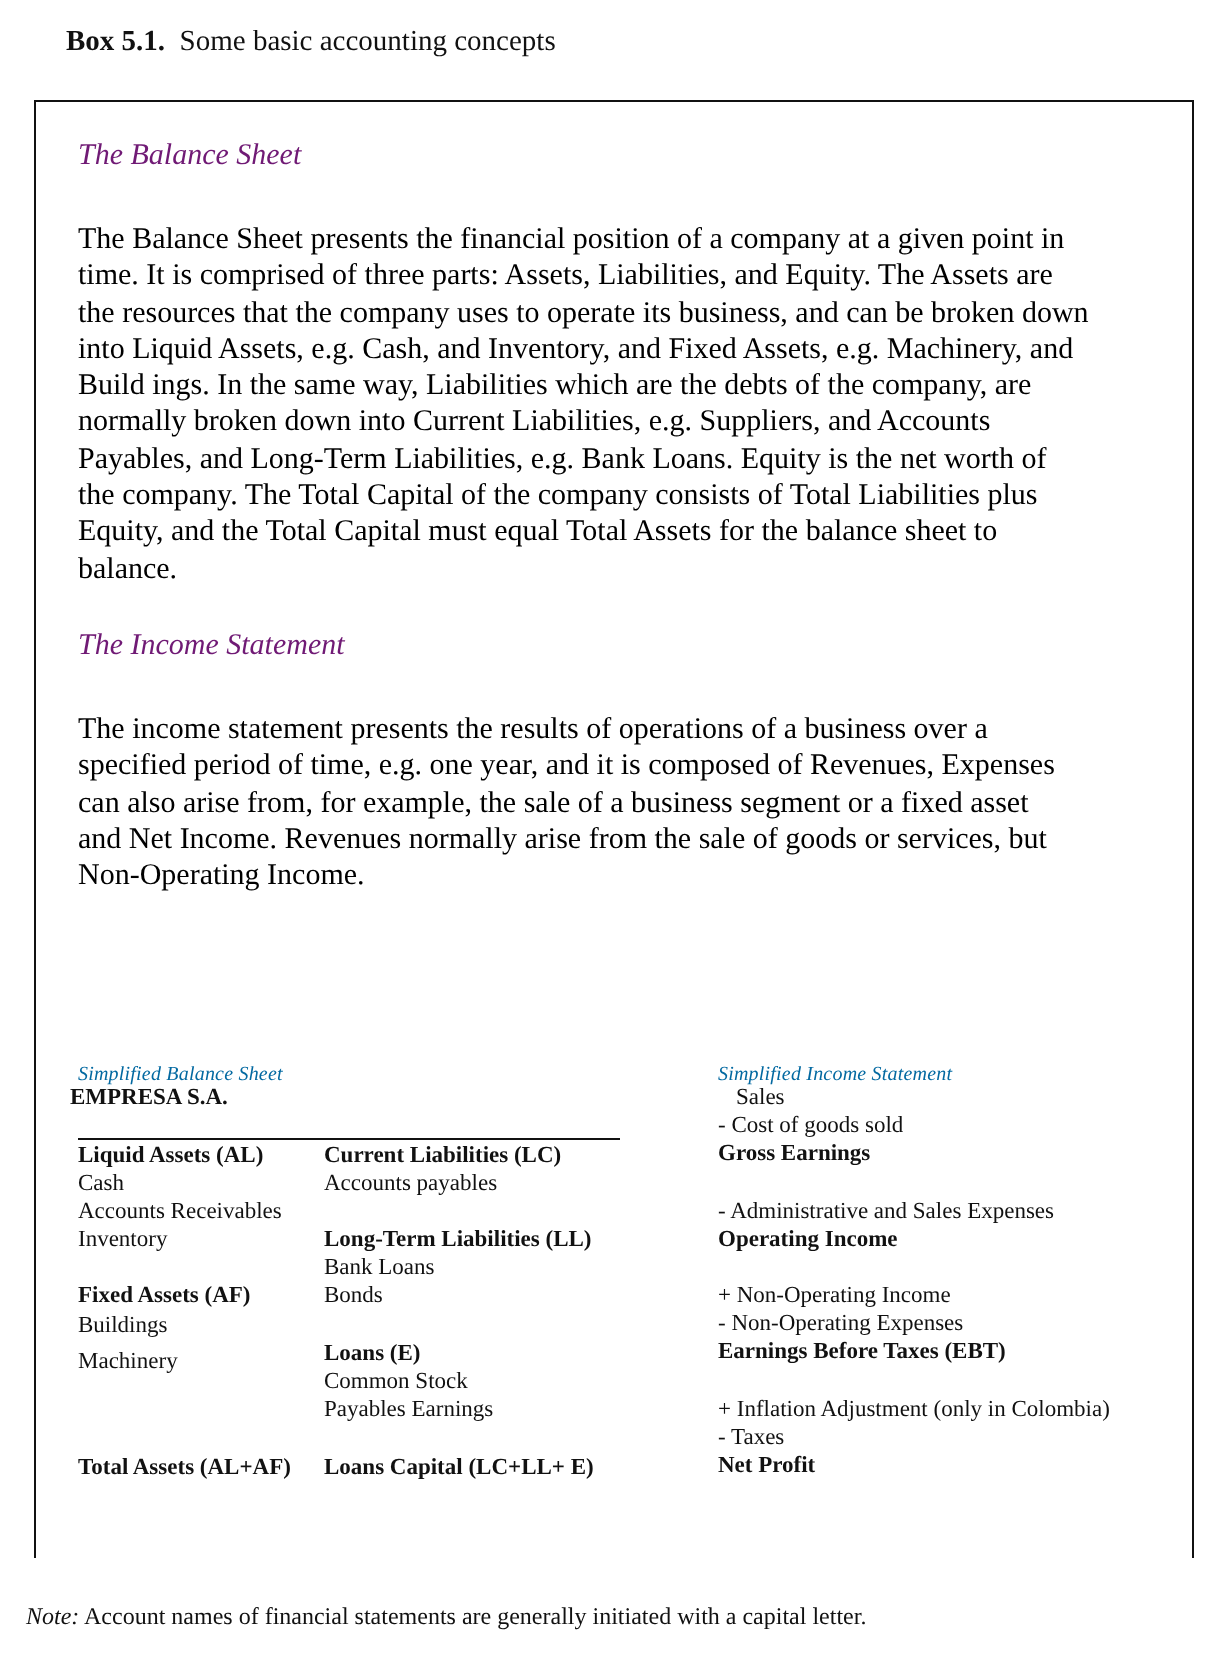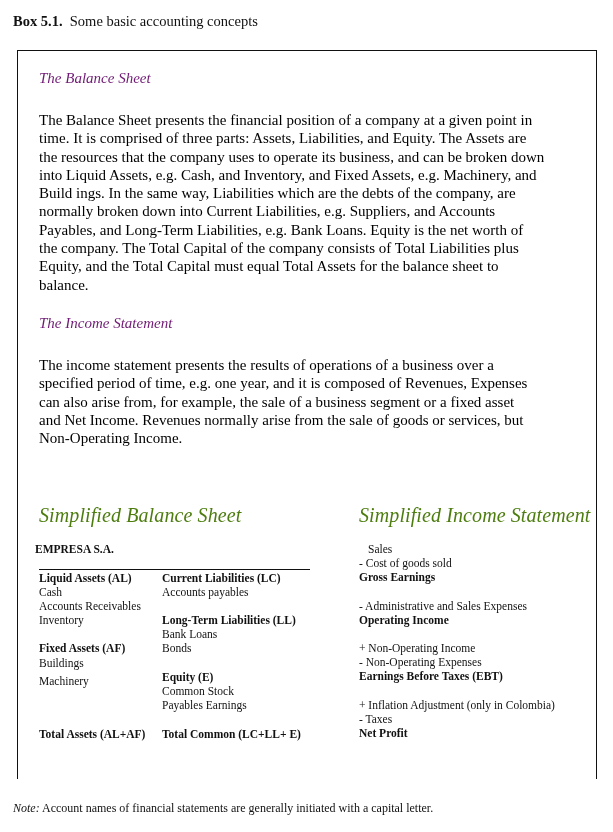--- a/index.html
+++ b/index.html
@@ -1,23 +1,23 @@
 <!DOCTYPE html>
 <html><head>
 <meta charset="utf-8">
 <style>
   html, body { margin:0; padding:0; background:#ffffff; }
   body { width:613px; height:832px; position:relative; overflow:hidden; color:#111; font-family:"Liberation Serif", "DejaVu Serif", serif; }
   .box-title { position:absolute; left:13px; top:13px; font-size:14.5px; }
-  .box-title b { font-weight:bold; }
+  .box-title b { font-weight:bold;margin-left:20px; }
   .frame { position:absolute; left:17px; top:50px; width:580px; height:729px; border-left:1.5px solid #111; border-right:1.5px solid #111; border-top:1.5px solid #111; box-sizing:border-box; }
   .sec-head { position:absolute; left:39px; font-style:italic; font-size:15px; color:#701a75; }
   .para { position:absolute; left:39px; width:560px; font-size:15px; line-height:18.3px; color:#000000; }
   .para span { display:block; white-space:nowrap; }
-  .sub-head { position:absolute; font-style:italic; font-size:20px; color:#4d7c0f; letter-spacing:0.1px; }
+  .sub-head { position:absolute; font-style:italic; font-size:10px; color:#0369a1; letter-spacing:0.1px;margin-top:28px; }
   .bs-line { position:absolute; left:39px; top:569px; width:271px; height:1px; background:#111; }
   .row { position:absolute; font-size:11.5px; line-height:14px; white-space:nowrap; color:#111; }
   .b { font-weight:bold; }
   .note { position:absolute; left:13px; top:801px; font-size:12px; }
   .note i { font-style:italic; }
 </style>
 </head>
 <body>
 
 <div class="box-title">
@@ -62,26 +62,26 @@
 <div class="row" style="left:39px; top:613px;">Inventory</div>
 <div class="row b" style="left:39px; top:641px;">Fixed Assets (AF)</div>
 <div class="row" style="left:39px; top:656px;">Buildings</div>
 <div class="row" style="left:39px; top:674px;font-family:Liberation Serif, serif;">Machinery</div>
 
 <div class="row b" style="left:162px; top:571px;">Current Liabilities (LC)</div>
 <div class="row" style="left:162px; top:585px;">Accounts payables</div>
 <div class="row b" style="left:162px; top:613px;">Long-Term Liabilities (LL)</div>
 <div class="row" style="left:162px; top:627px;">Bank Loans</div>
 <div class="row" style="left:162px; top:641px;">Bonds</div>
-<div class="row b" style="left:162px; top:670px;">Equity (E)</div>
+<div class="row b" style="left:162px; top:670px;">Loans (E)</div>
 <div class="row" style="left:162px; top:684px;">Common Stock</div>
 <div class="row" style="left:162px; top:698px;">Payables Earnings</div>
 
 <div class="row b" style="left:39px; top:727px;">Total Assets (AL+AF)</div>
-<div class="row b" style="left:162px; top:727px;">Total Common (LC+LL+ E)</div>
+<div class="row b" style="left:162px; top:727px;">Loans Capital (LC+LL+ E)</div>
 
 <div class="sub-head" style="left:359px; top:504px;">Simplified Income Statement</div>
 
 <div class="row" style="left:368px; top:542px;">Sales</div>
 <div class="row" style="left:359px; top:556px;">- Cost of goods sold</div>
 <div class="row b" style="left:359px; top:570px;">Gross Earnings</div>
 <div class="row" style="left:359px; top:599px;">- Administrative and Sales Expenses</div>
 <div class="row b" style="left:359px; top:613px;">Operating Income</div>
 <div class="row" style="left:359px; top:641px;">+ Non-Operating Income</div>
 <div class="row" style="left:359px; top:655px;">- Non-Operating Expenses</div>

